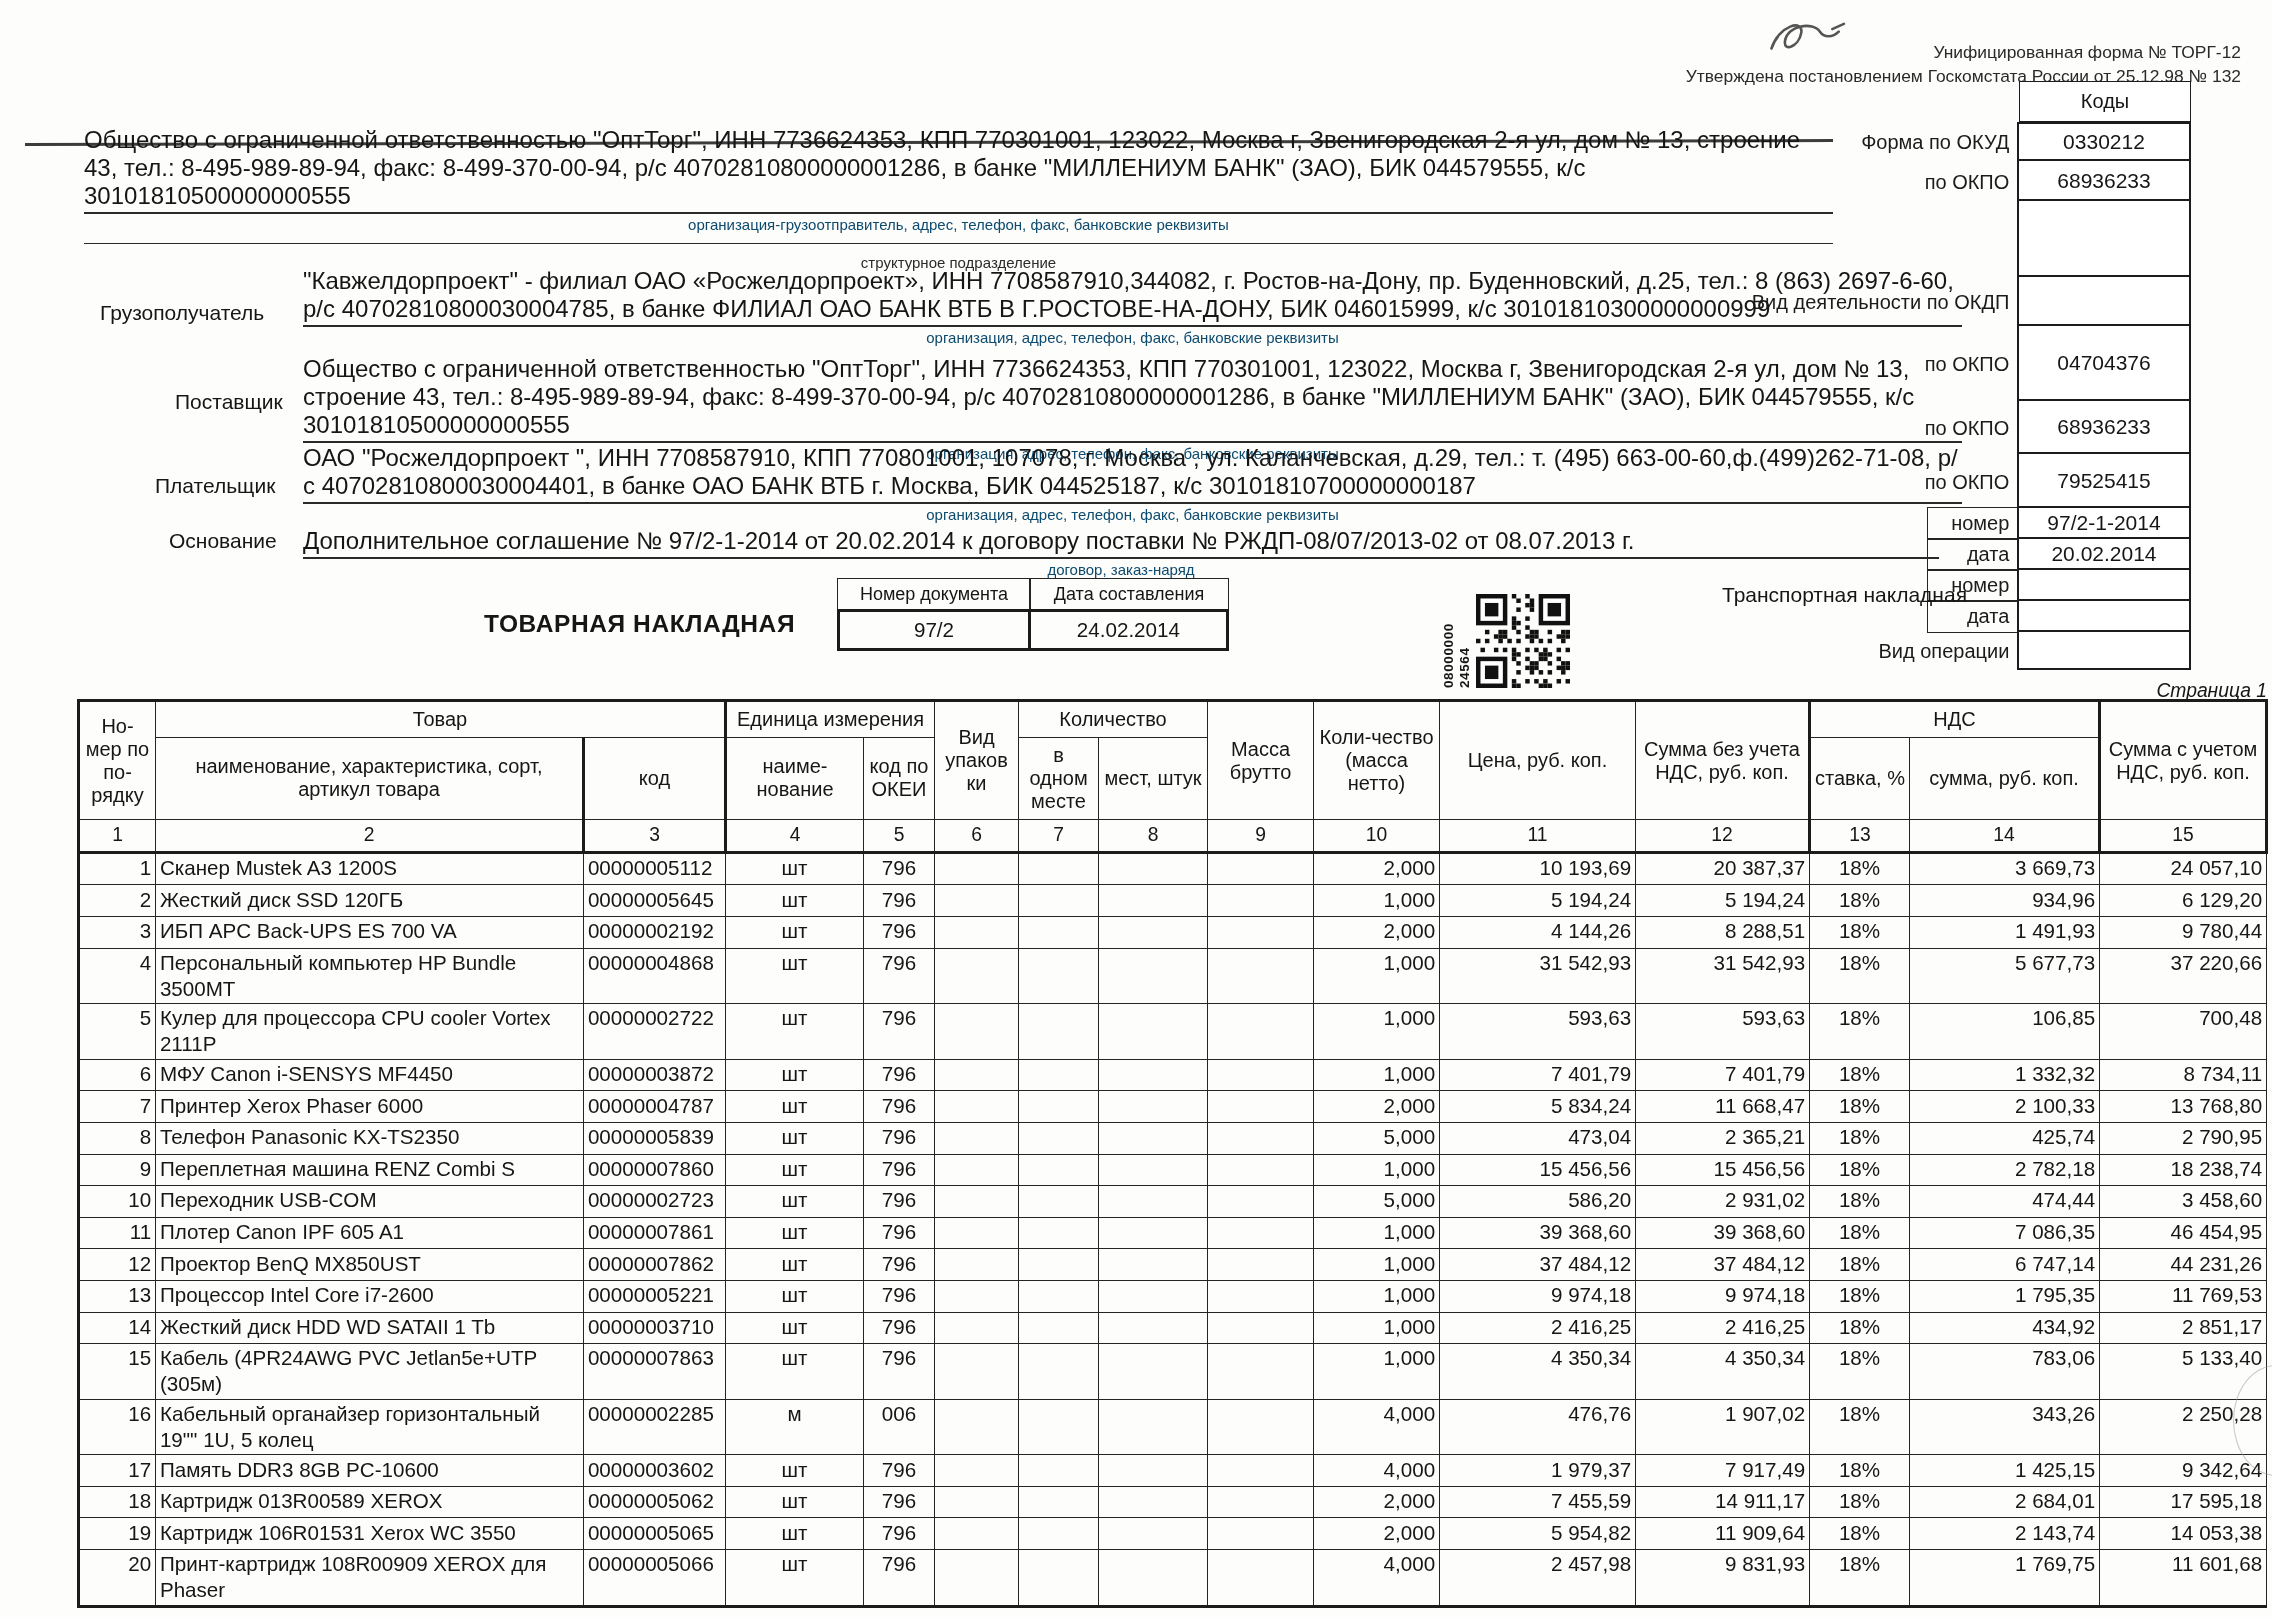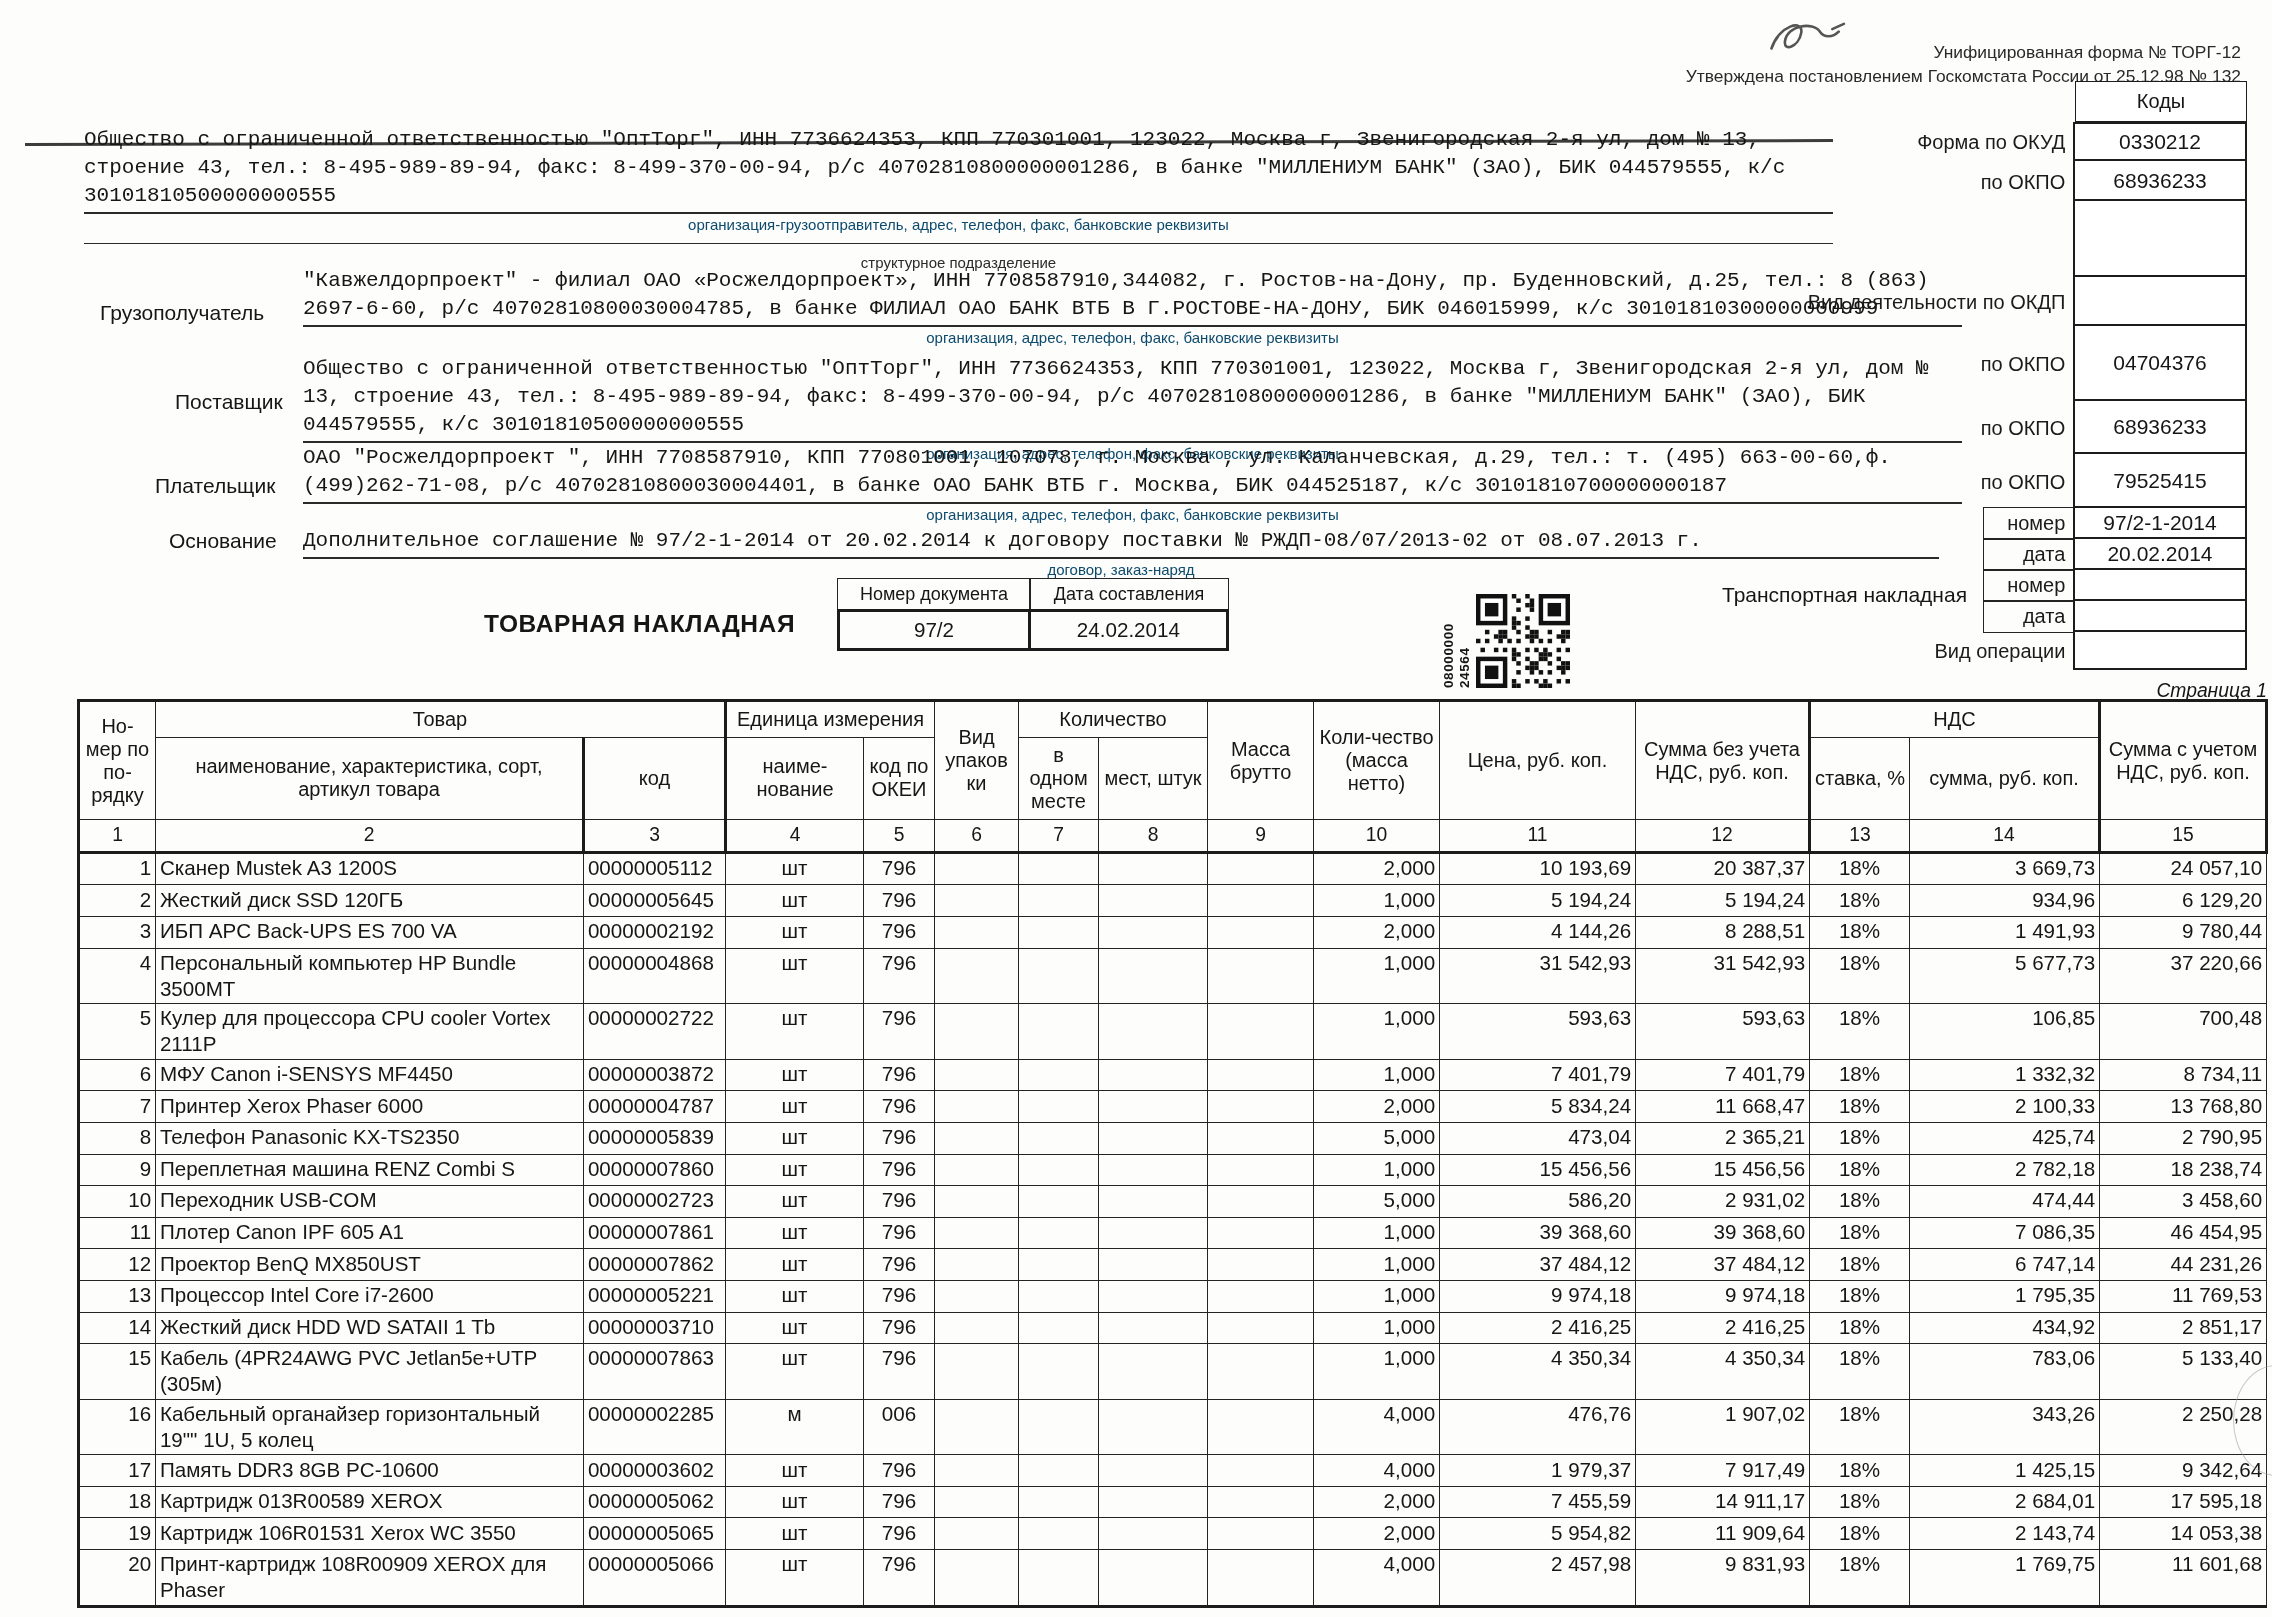--- a/index.html
+++ b/index.html
@@ -4,33 +4,33 @@
 <style>
   html,body{margin:0;padding:0;background:#e8e8e6;}
   .page{position:relative;width:2273px;height:1617px;background:#fdfdfb;color:#161616;
         font-family:"Liberation Sans","DejaVu Sans",sans-serif;overflow:hidden;}
   .abs{position:absolute;}
 
   
   .form-ref{left:1385px;top:40px;width:856px;text-align:right;font-size:17.4px;line-height:24px;color:#2a2a2a;}
 
   
-  .codes{left:1719px;top:81px;width:528px;}
+  .codes{left:1663px;top:81px;width:528px;}
   .code-row{display:flex;align-items:stretch;}
   .code-label{flex:1;display:flex;align-items:center;justify-content:flex-end;
               padding-right:7.7px;font-size:20px;color:#1b1b1b;text-align:right;}
   .code-label.boxed{flex:0 0 81px;border:1.9px solid #242424;border-right:none;margin-top:-1.9px;}
   .code-box{flex:0 0 170px;border:2.6px solid #1c1c1c;display:flex;align-items:center;justify-content:center;
             font-size:21px;font-weight:normal;background:#fff;}
   .code-row + .code-row .code-box{margin-top:-2.6px;}
   .code-row.title-row .code-box{border-width:1.9px;font-weight:normal;font-size:20px;}
 
   
   .party{position:absolute;}
-  .party-text{font-size:21px;line-height:28px;border-bottom:2.6px solid #2a2a2a;padding-bottom:1.9px;font-family:Liberation Mono, monospace;}
+  .party-text{font-size:24px;line-height:28px;border-bottom:2.6px solid #2a2a2a;padding-bottom:1.9px;}
   .party-caption{font-size:15px;text-align:center;padding-top:2.6px;color:#0c4a6e;}
   .party-label{position:absolute;font-size:21px;}
   .rule-caption{border-top:1.9px solid #2a2a2a;font-size:15px;text-align:center;padding-top:10px;color:#2b2b2b;}
 
   .strike-line{left:24.5px;top:141px;width:1808px;height:2.6px;background:#3c3c3c;transform:rotate(-0.12deg);}
 
   
   .doc-title{left:484px;top:610px;font-size:24.5px;font-weight:bold;letter-spacing:0.6px;}
   .docnum{left:837px;top:578px;display:grid;grid-template-columns:194px 198px;}
   .dn-h{border:1.9px solid #242424;height:30px;display:flex;align-items:center;justify-content:center;font-size:18px;}

